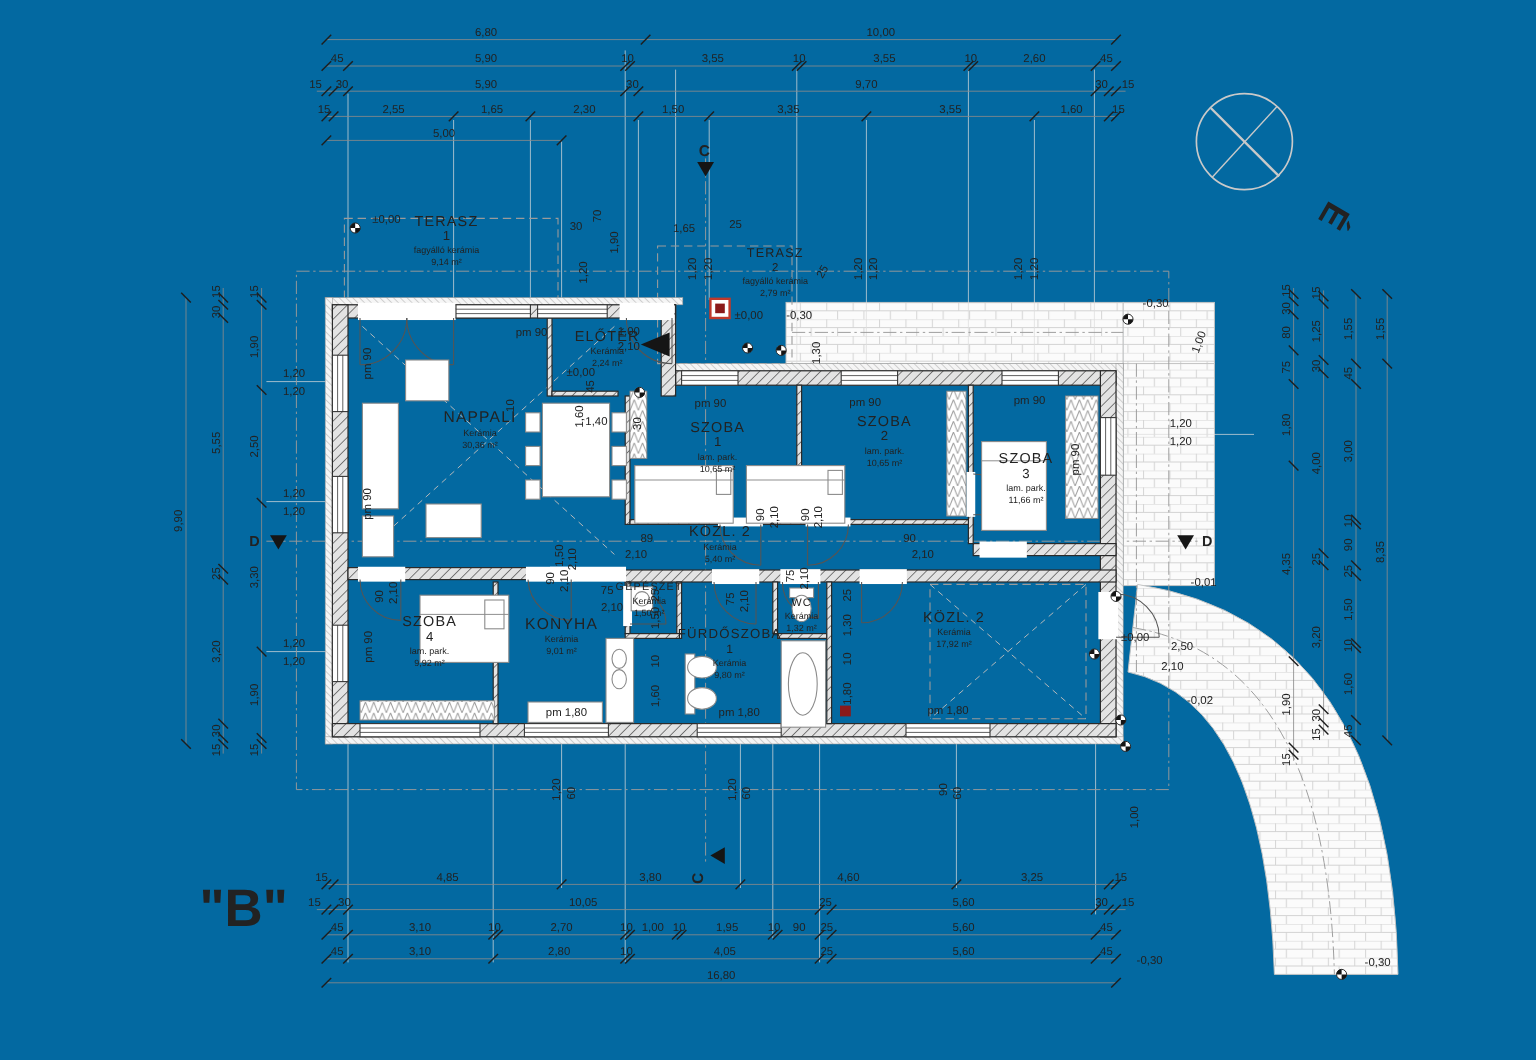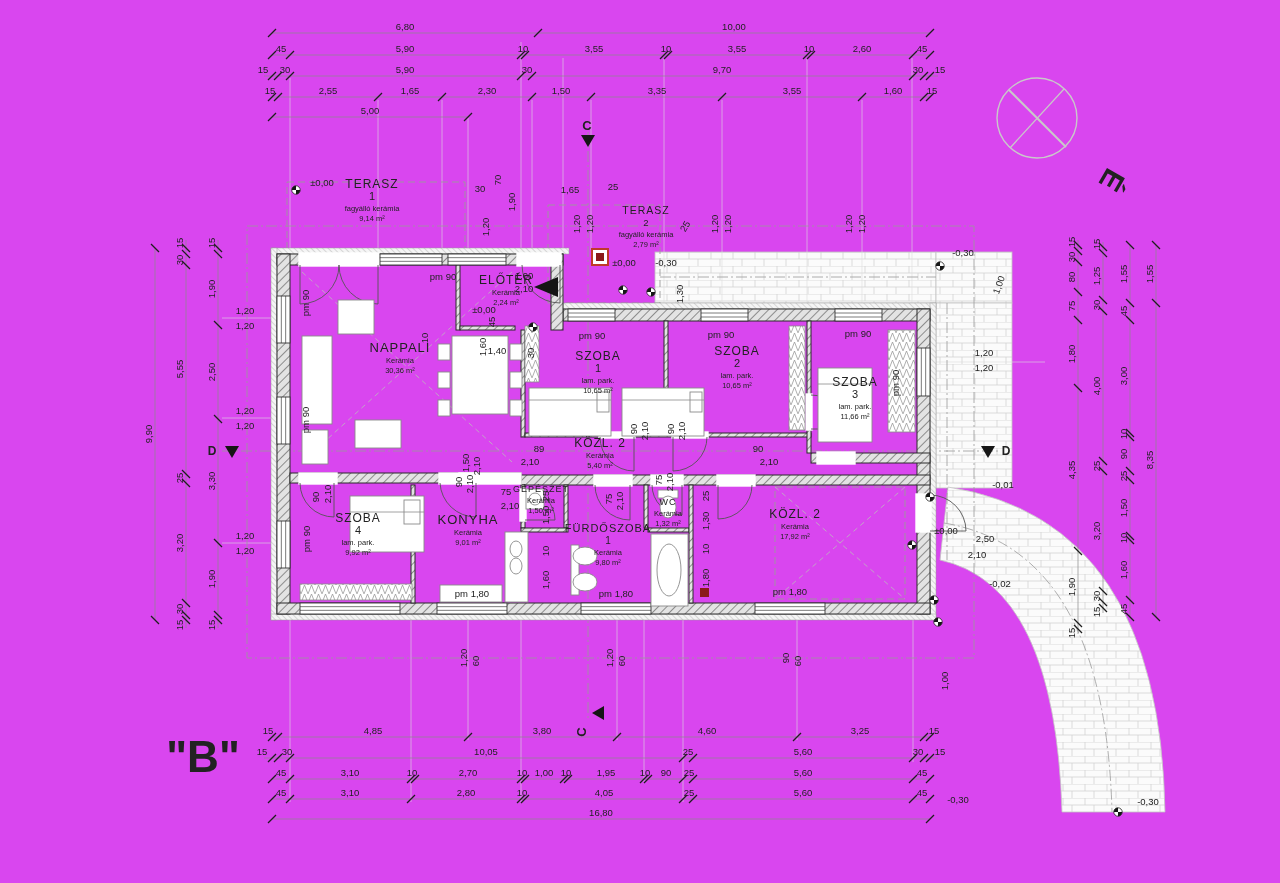--- a/index.html
+++ b/index.html
@@ -1,16 +1,16 @@
 <!DOCTYPE html>
 <html><head>
 <meta charset="utf-8">
 <style>
   html,body{margin:0;padding:0;background:#fff}
-  #stage{position:relative;width:1280px;height:883px;background:#d946ef;overflow:hidden}
+  #stage{position:relative;width:1280px;height:883px;background:#0369a1;overflow:hidden}
   svg{display:block}
   text{font-family:"Liberation Sans","DejaVu Sans",sans-serif;fill:#222}
   .dimline{stroke:#8a8a8a;stroke-width:.7}
   .tick{stroke:#1e1e1e;stroke-width:1.2}
   .dimtxt{font-size:9.5px;fill:#222}
   .ann{fill:#222}
   .guide{stroke:#dcdcdc;stroke-width:.6}
   .dash{stroke:#9b9b9b;fill:none;stroke-dasharray:7 4;stroke-width:.9}
   .dashlite{stroke:#bbb;fill:none;stroke-dasharray:5 4;stroke-width:.8}
   .dashdot{stroke:#9a9a9a;fill:none;stroke-dasharray:11 3 2 3;stroke-width:.8}

